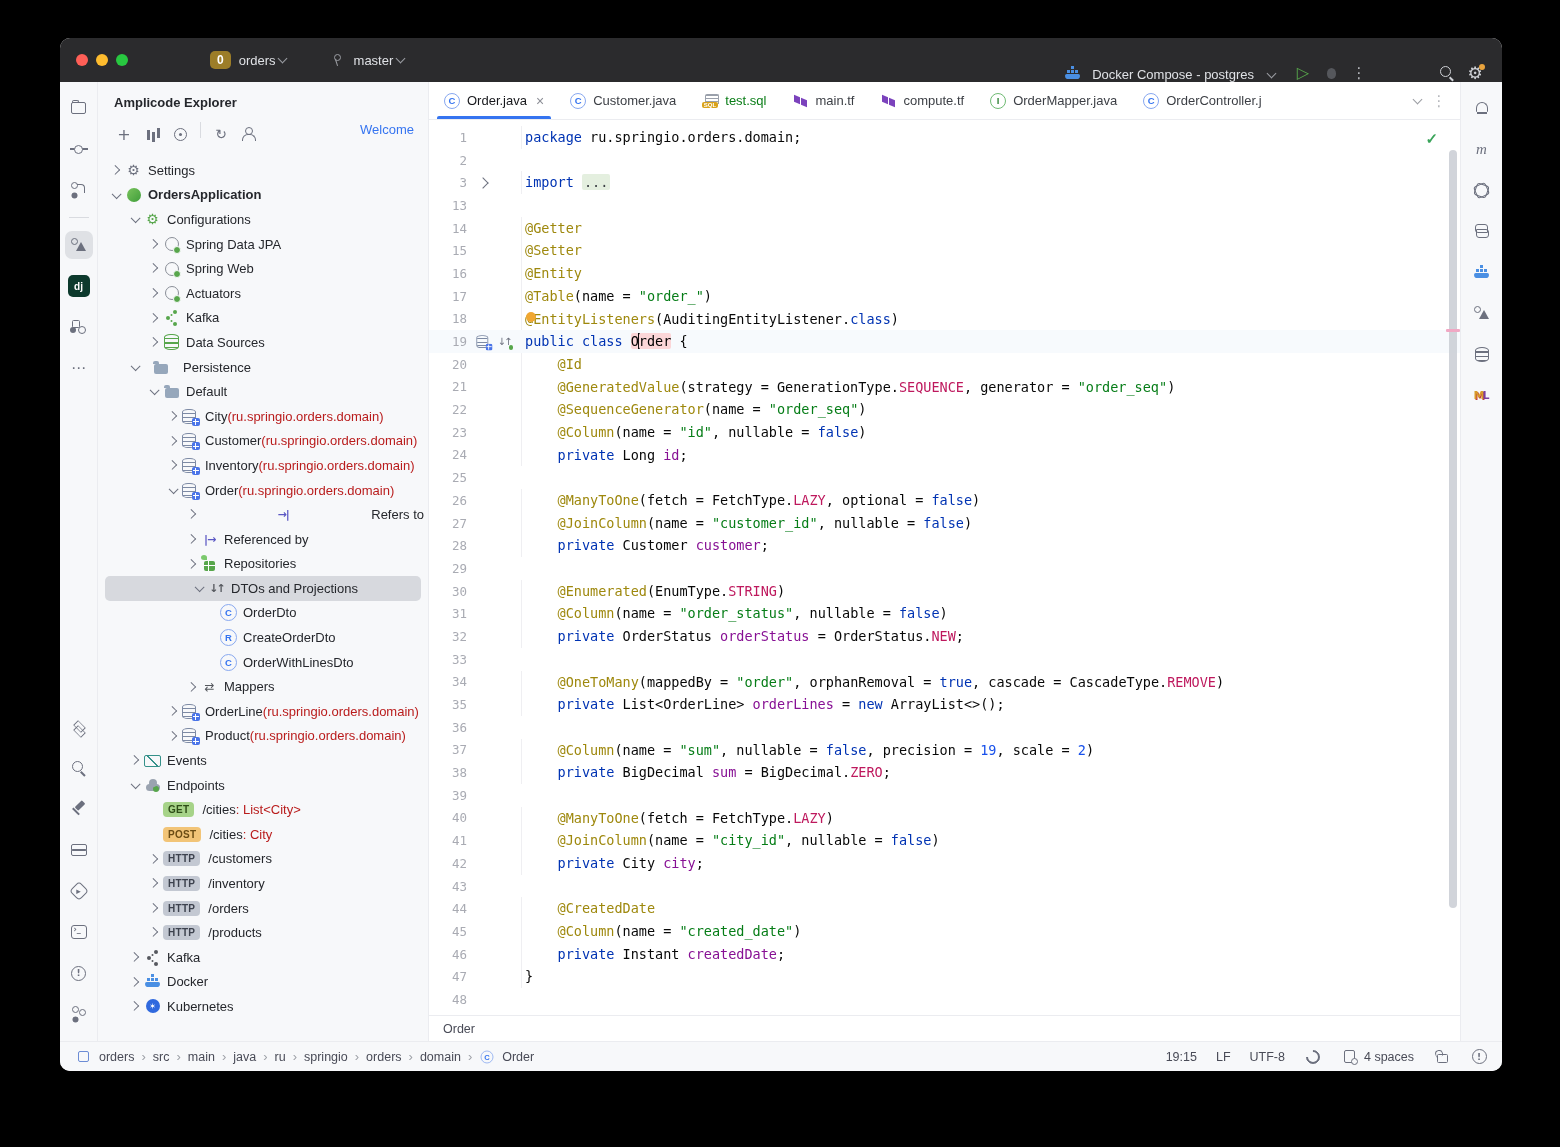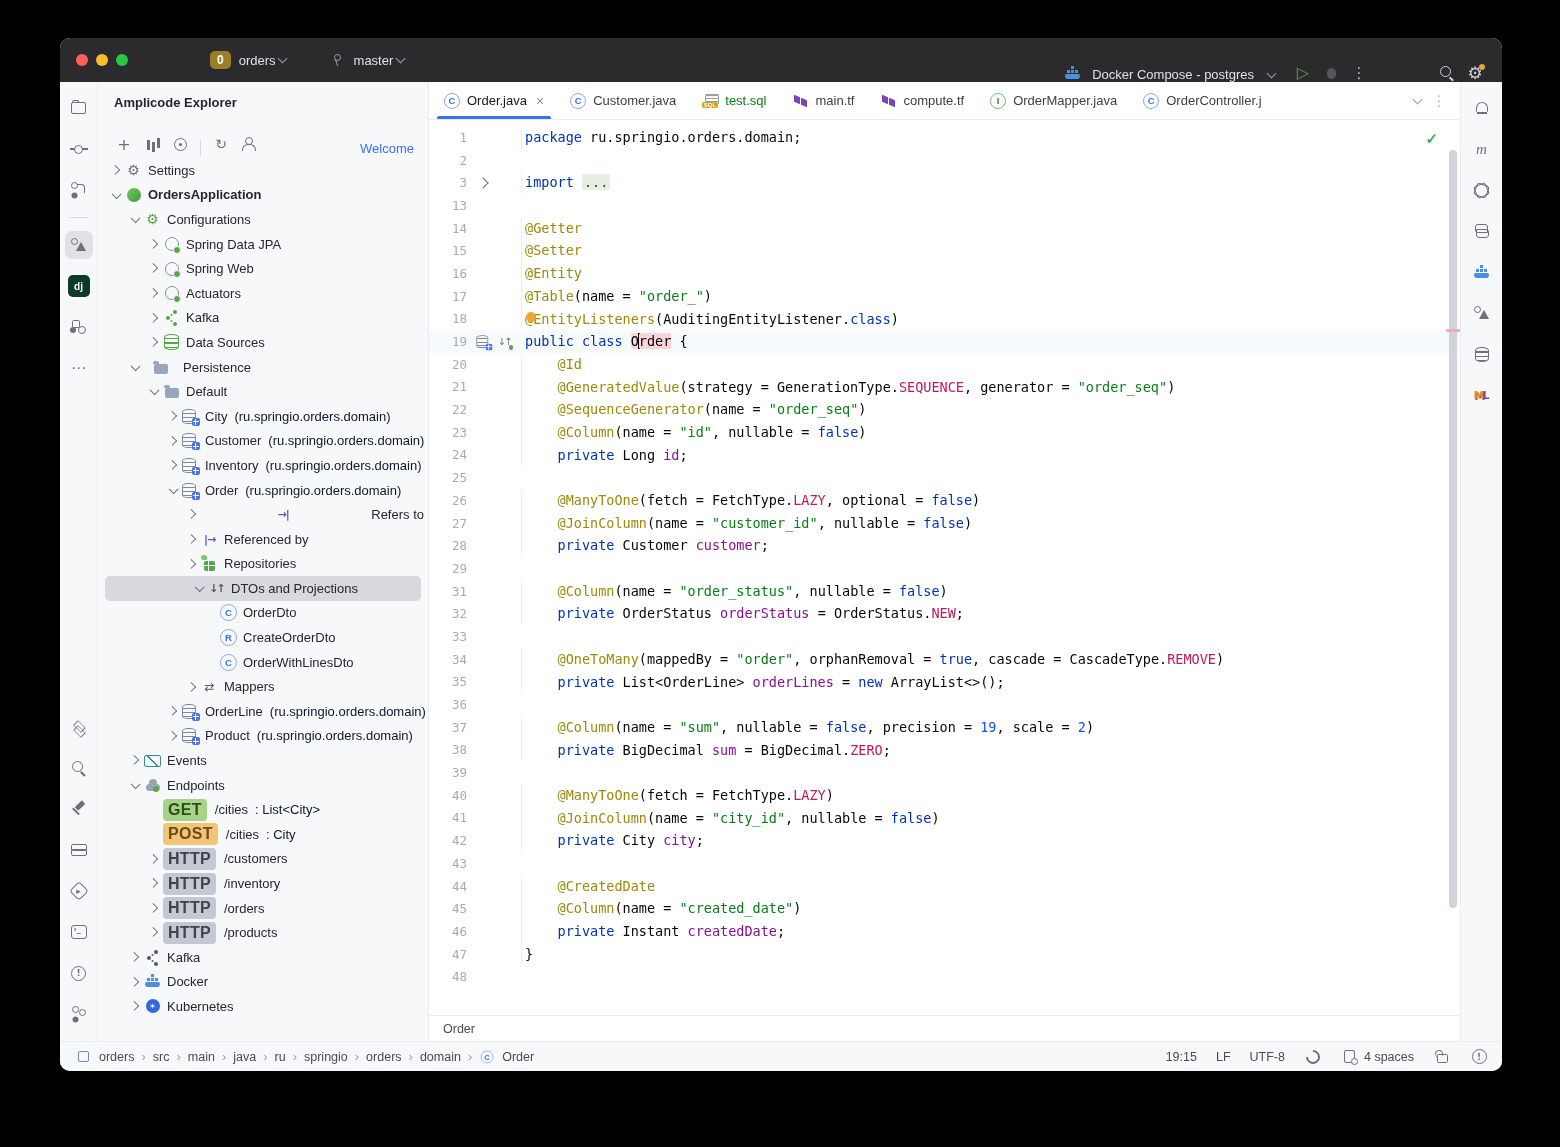--- a/index.html
+++ b/index.html
@@ -78,21 +78,21 @@
   .ic-docker-b::before{content:"";position:absolute;left:1px;bottom:3px;width:15px;height:5px;background:#4a8fe3;border-radius:2px 2px 4px 4px;}
   .ic-docker-b::after{content:"";position:absolute;left:3px;bottom:9px;width:3px;height:3px;background:#4a8fe3;box-shadow:4px 0 0 #4a8fe3,8px 0 0 #4a8fe3,4px -4px 0 #4a8fe3;}
   .ic-mountain2::before{content:"";width:0;height:0;border-left:5px solid transparent;border-right:5px solid transparent;border-bottom:9px solid #6c707e;position:absolute;left:6px;bottom:3px;}
   .ic-mountain2::after{content:"";width:5px;height:5px;border:1.5px solid #6c707e;border-radius:50%;position:absolute;left:1px;top:2px;}
   .ic-cyl{width:14px;height:15px;border:1.5px solid #6c707e;border-radius:7px/3.5px;background:repeating-linear-gradient(to bottom,transparent 0 3.2px,#6c707e 3.2px 4.6px);}
   .ic-mapstruct::before{content:"M";font-size:11px;font-weight:bold;color:#d89b2b;text-shadow:1px 1px 0 #c23c3c;}
   .ic-mapstruct::after{content:"L";font-size:11px;font-weight:bold;color:#7b3fa0;margin-left:-2px;}
   
   .sidebar{width:331px;flex:none;border-right:1px solid #ebecf0;display:flex;flex-direction:column;background:#f7f8fa;min-height:0;}
   .sb-head{height:40px;display:flex;align-items:center;padding:0 16px;font-size:13px;font-weight:bold;color:#25272c;flex:none;}
-  .sb-tools{height:34px;display:flex;align-items:flex-end;gap:4px;padding:0 14px;flex:none;color:#6c707e;}
+  .sb-tools{height:34px;display:flex;align-items:flex-start;gap:4px;padding:0 14px;flex:none;color:#6c707e;}
   .sb-tools .cell{width:24px;height:24px;display:flex;align-items:center;justify-content:center;border-radius:5px;}
   .sb-tools .vsep{width:1px;height:16px;background:#d9dbe0;margin:0 4px;}
   .welcome{margin-left:auto;color:#3574f0;font-size:13px;cursor:pointer;}
   .ic-add::before{content:"+";font-size:16px;color:#6c707e;}
   .ic-chart::before{content:"";width:3px;height:10px;background:#6c707e;position:absolute;left:4px;bottom:3px;box-shadow:5px 2px 0 #6c707e,10px -2px 0 #6c707e;}
   .ic-target::before{content:"";width:11px;height:11px;border:1.5px solid #6c707e;border-radius:50%;}
   .ic-target::after{content:"";width:3px;height:3px;background:#6c707e;border-radius:50%;position:absolute;}
   .ic-refresh::before{content:"↻";font-size:14px;color:#6c707e;}
   .ic-user::before{content:"";width:6px;height:6px;border:1.5px solid #6c707e;border-radius:50%;position:absolute;top:2px;}
   .ic-user::after{content:"";width:12px;height:6px;border:1.5px solid #6c707e;border-bottom:none;border-radius:6px 6px 0 0;position:absolute;bottom:2px;}
@@ -100,22 +100,22 @@
   .trow{height:24.6px;display:flex;align-items:center;white-space:nowrap;overflow:hidden;padding-right:4px;}
   .trow.sel{background:#d7d9de;border-radius:5px;margin:0 7px;}
   .tchev{width:17px;flex:none;display:inline-flex;align-items:center;justify-content:center;}
   .tchev::before{content:"";width:5.5px;height:5.5px;border-left:1.5px solid #6c707e;border-bottom:1.5px solid #6c707e;}
   .tchev.r::before{transform:rotate(-135deg);margin-left:-2px;}
   .tchev.d::before{transform:rotate(-45deg);margin-top:-2px;}
   .tchev.none::before{border:none;}
   .trow .ic{margin-right:6px;width:17px;height:17px;}
   .tlabel{color:#25272c;}
   .tlabel.b{font-weight:bold;}
-  .tsuffix{color:#0f172a;margin-left:7px;}
-  .badge{font-size:16px;font-weight:bold;border-radius:4px;padding:2px 5px;margin-right:8px;flex:none;letter-spacing:.3px;}
+  .tsuffix{color:#b91c1c;}
+  .badge{font-size:10px;font-weight:bold;border-radius:4px;padding:2px 5px;margin-right:8px;flex:none;letter-spacing:.3px;}
   .bdg-GET{background:#a6d388;color:#2e4d17;}
   .bdg-POST{background:#f2c477;color:#6b4c14;}
   .bdg-HTTP{background:#c3c8d2;color:#3d424e;}
   
   .ic-gear::before{content:"⚙";font-size:14px;color:#6c707e;line-height:1;}
   .ic-app::before{content:"";width:14px;height:14px;border-radius:50%;background:linear-gradient(135deg,#79c35c,#3f9d3a);}
   .ic-conf::before{content:"⚙";font-size:14px;color:#57a64b;line-height:1;}
   .ic-sphere::before{content:"";width:12px;height:12px;border:1.5px solid #8a8f98;border-radius:50%;}
   .ic-sphere::after{content:"";width:6px;height:6px;background:#57a64b;border:1.5px solid #f7f8fa;border-radius:50%;position:absolute;right:-1px;bottom:-1px;}
   .ic-kafka-g::before,.ic-kafka-d::before{content:"";width:4px;height:4px;border-radius:50%;position:absolute;left:3px;top:7px;}
@@ -620,20 +620,25 @@
               <span class="num">28</span>
               <span class="gmark"></span>
               <pre class="ctext"><span class="p">    </span><span class="k">private </span><span class="p">Customer </span><span class="f">customer</span><span class="p">;</span></pre>
             </div>
             <div class="cline">
               <span class="num">29</span>
               <span class="gmark"></span>
               <pre class="ctext"></pre>
             </div>
             <div class="cline">
+              <span class="num">30</span>
+              <span class="gmark"></span>
+              <pre class="ctext"><span class="p">    </span><span class="a">@Enumerated</span><span class="p">(EnumType.</span><span class="t">STRING</span><span class="p">)</span></pre>
+            </div>
+            <div class="cline">
               <span class="num">31</span>
               <span class="gmark"></span>
               <pre class="ctext"><span class="p">    </span><span class="a">@Column</span><span class="p">(name = </span><span class="s">"order_status"</span><span class="p">, nullable = </span><span class="k">false</span><span class="p">)</span></pre>
             </div>
             <div class="cline">
               <span class="num">32</span>
               <span class="gmark"></span>
               <pre class="ctext"><span class="p">    </span><span class="k">private </span><span class="p">OrderStatus </span><span class="f">orderStatus</span><span class="p"> = OrderStatus.</span><span class="t">NEW</span><span class="p">;</span></pre>
             </div>
             <div class="cline">

